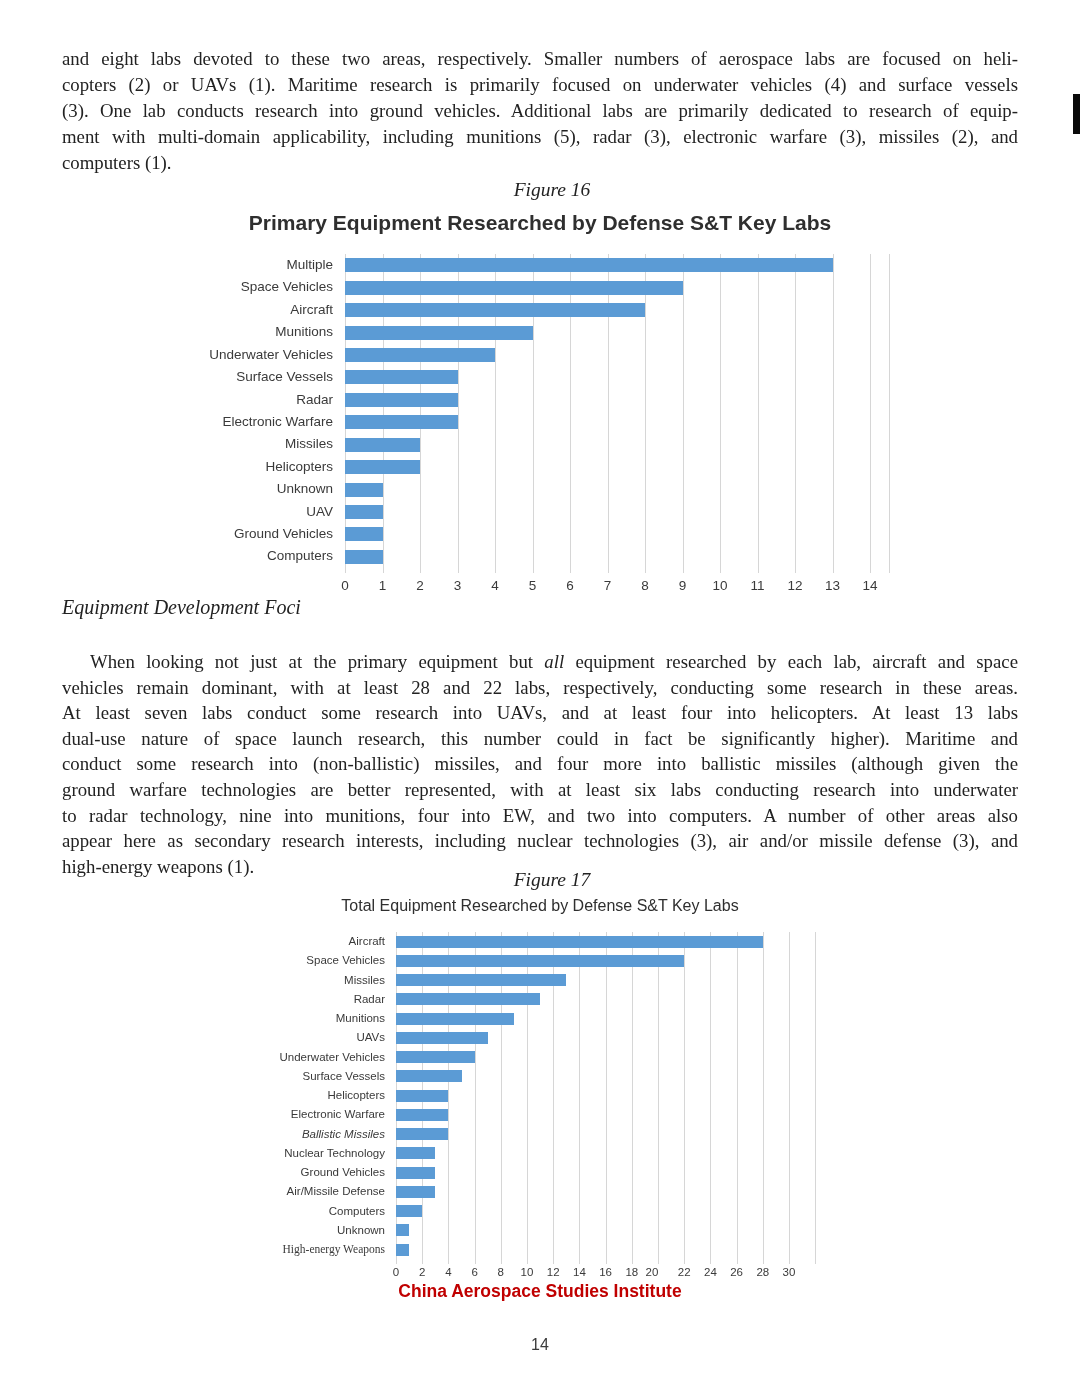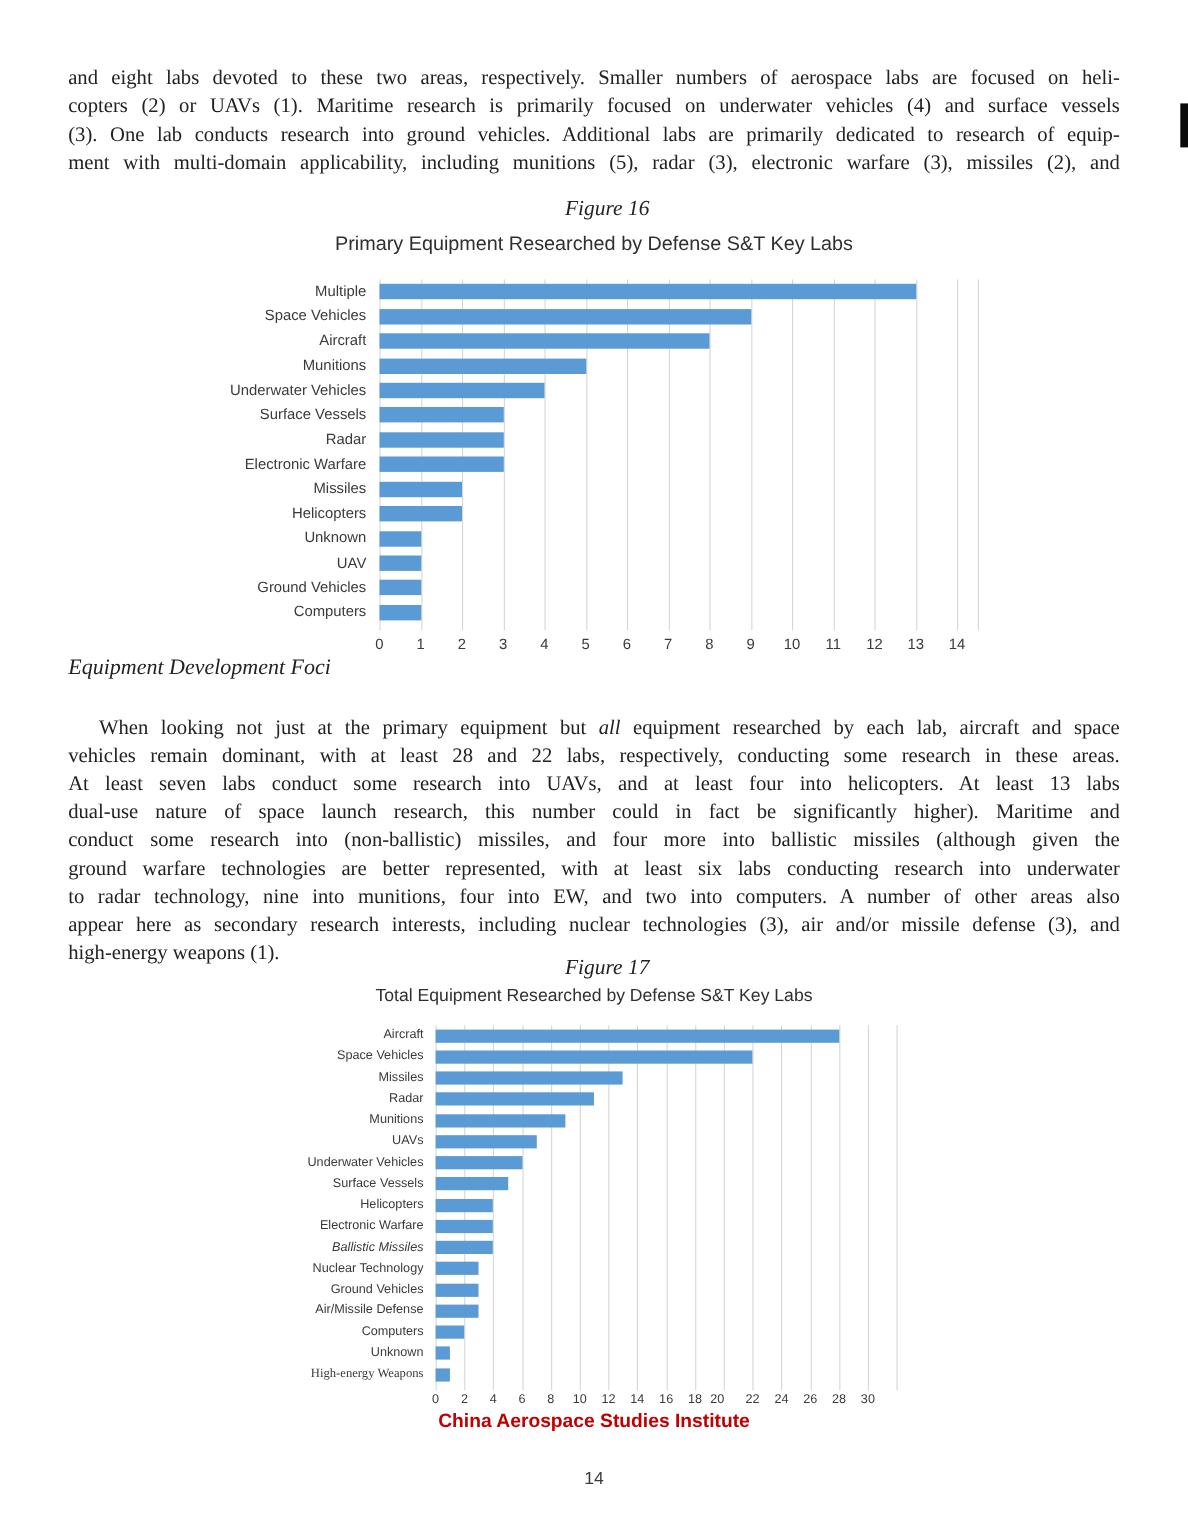--- a/index.html
+++ b/index.html
@@ -13,21 +13,21 @@
   .jline.last{text-align-last:auto;white-space:normal;}
   .jline.indent{text-indent:28px;}
   .it{font-style:italic;}
   
   .caption{position:absolute;left:24px;right:0;text-align:center;font-style:italic;
            font-size:19.5px;color:#222;}
   .section-heading{position:absolute;left:62px;font-style:italic;font-size:20px;color:#222;}
   
   .chart-title{position:absolute;left:0;width:100%;text-align:center;
                font-family:"Liberation Sans",sans-serif;color:#2f2f2f;}
-  #c1-title{top:211px;font-size:18px;}
+  #c1-title{top:211px;font-size:21px;font-weight:bold;}
   #c2-title{top:897px;font-size:16px;}
   .cat-col{position:absolute;font-family:"Liberation Sans",sans-serif;color:#3a3a3a;}
   #c1-labels{left:60px;top:254px;width:273px;font-size:13.5px;}
   #c2-labels{left:100px;top:932px;width:285px;font-size:11.5px;}
   .cat-label{text-align:right;overflow:hidden;white-space:nowrap;}
   .plot{position:absolute;}
   #c1-plot{left:345px;top:254px;width:545px;height:314px;}
   #c2-plot{left:396px;top:932px;width:424px;height:327px;}
   .gridline{position:absolute;top:0;width:1px;background:#d6d6d6;}
   .bar{position:absolute;left:0;}
@@ -40,25 +40,26 @@
               font-family:"Liberation Sans",sans-serif;font-weight:bold;font-size:17.5px;}
   .page-num{position:absolute;top:1336px;left:0;width:100%;text-align:center;
             font-family:"Liberation Sans",sans-serif;font-size:16px;color:#3c3c3c;}
   .edge-mark{position:absolute;right:0;top:94px;width:7px;height:40px;background:#0a0a0a;}
 </style>
 </head>
 <body>
 
 <div class="page">
 
-  <div id="p1" class="para" style="top:58px">
+  <div id="p1" class="para" style="top:46px">
       <div class="jline">and eight labs devoted to these two areas, respectively.  Smaller numbers of aerospace labs are focused on heli-</div>
       <div class="jline">copters (2) or UAVs (1). Maritime research is primarily focused on underwater vehicles (4) and surface vessels</div>
       <div class="jline">(3). One lab conducts research into ground vehicles. Additional labs are primarily dedicated to research of equip-</div>
       <div class="jline">ment with multi-domain applicability, including munitions (5), radar (3), electronic warfare (3), missiles (2), and</div>
+      <div class="jline last">computers (1).</div>
     </div>
 
   <div class="caption" style="top:179px">Figure 16</div>
 
   <div id="c1-title" class="chart-title">Primary Equipment Researched by Defense S&amp;T Key Labs</div>
   <div id="c1-labels" class="cat-col">
       <div class="cat-label" style="height: 22.43px; line-height: 22.43px;">Multiple</div>
       <div class="cat-label" style="height: 22.43px; line-height: 22.43px;">Space Vehicles</div>
       <div class="cat-label" style="height: 22.43px; line-height: 22.43px;">Aircraft</div>
       <div class="cat-label" style="height: 22.43px; line-height: 22.43px;">Munitions</div>

